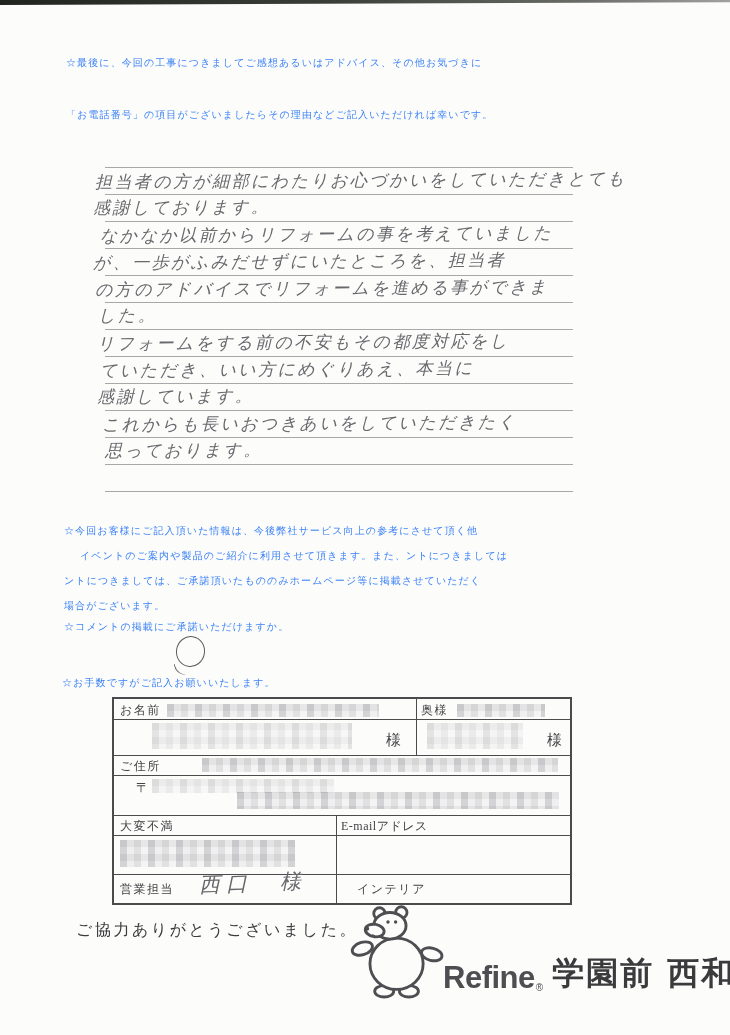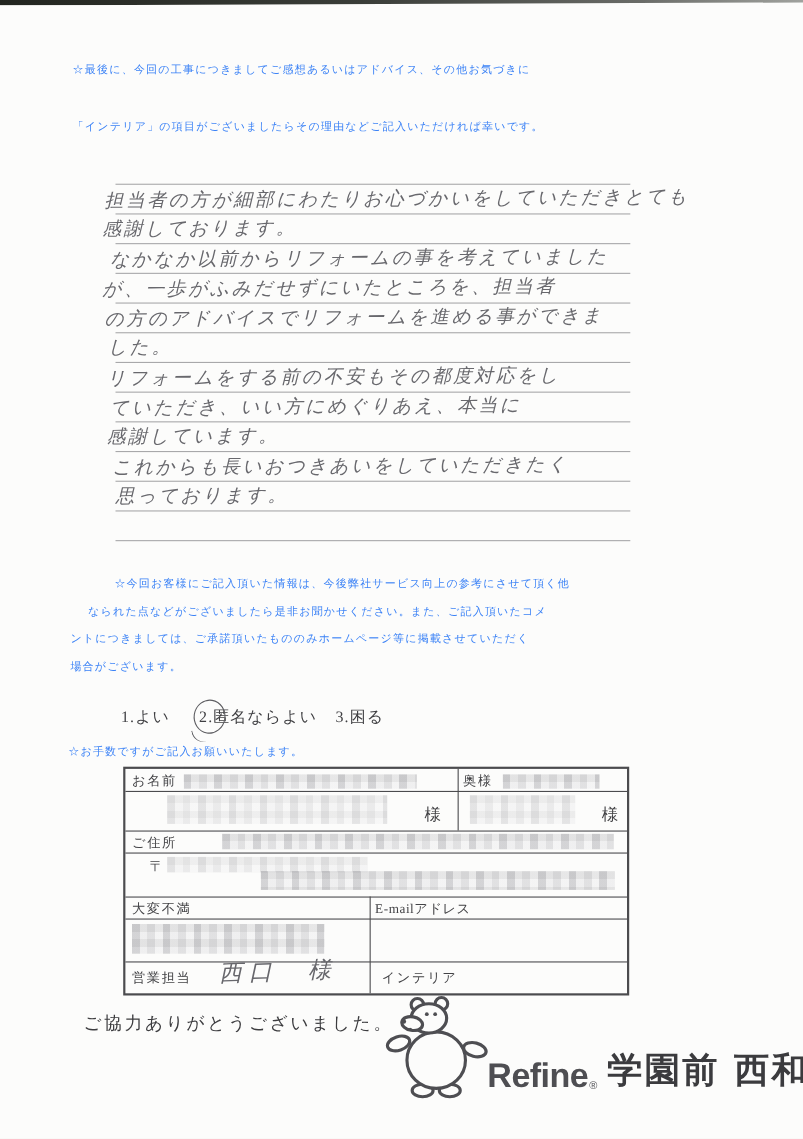--- a/index.html
+++ b/index.html
@@ -97,21 +97,21 @@
   }
 </style>
 </head>
 <body>
 
 <div class="page">
 
   <div class="scan-band"></div>
 
   <div class="print" style="left:66px;top:56px;">☆最後に、今回の工事につきましてご感想あるいはアドバイス、その他お気づきに</div>
-  <div class="print" style="left:66px;top:108px;">「インテリア」の項目がございましたらその理由などご記入いただければ幸いです。</div>
+  <div class="print" style="left:66px;top:108px;">「お電話番号」の項目がございましたらその理由などご記入いただければ幸いです。</div>
 
   <div class="rule" style="top:167px;"></div>
   <div class="rule" style="top:194px;"></div>
   <div class="rule" style="top:221px;"></div>
   <div class="rule" style="top:248px;"></div>
   <div class="rule" style="top:275px;"></div>
   <div class="rule" style="top:302px;"></div>
   <div class="rule" style="top:329px;"></div>
   <div class="rule" style="top:356px;"></div>
   <div class="rule" style="top:383px;"></div>
@@ -125,30 +125,26 @@
   <div class="hand" style="left:100px;top:223px;">なかなか以前からリフォームの事を考えていました</div>
   <div class="hand" style="left:93px;top:250px;">が、一歩がふみだせずにいたところを、担当者</div>
   <div class="hand" style="left:95px;top:277px;">の方のアドバイスでリフォームを進める事ができま</div>
   <div class="hand" style="left:98px;top:304px;">した。</div>
   <div class="hand" style="left:97px;top:331px;">リフォームをする前の不安もその都度対応をし</div>
   <div class="hand" style="left:100px;top:358px;">ていただき、いい方にめぐりあえ、本当に</div>
   <div class="hand" style="left:97px;top:385px;">感謝しています。</div>
   <div class="hand" style="left:102px;top:412px;">これからも長いおつきあいをしていただきたく</div>
   <div class="hand" style="left:105px;top:439px;">思っております。</div>
 
-  <div class="print" style="left:64px;top:524px;margin-left:40px;">☆今回お客様にご記入頂いた情報は、今後弊社サービス向上の参考にさせて頂く他</div>
-  <div class="print" style="left:80px;top:549px;">なられた点などがございましたら是非お聞かせください。また、ご記入頂いたコメ</div>
+  <div class="print" style="left:64px;top:524px;">☆今回お客様にご記入頂いた情報は、今後弊社サービス向上の参考にさせて頂く他</div>
+  <div class="print" style="left:80px;top:549px;">イベントのご案内や製品のご紹介に利用させて頂きます。また、ントにつきましては</div>
   <div class="print" style="left:64px;top:574px;">ントにつきましては、ご承諾頂いたもののみホームページ等に掲載させていただく</div>
   <div class="print" style="left:64px;top:599px;">場合がございます。</div>
 
-  <div class="options-row">
-    <span class="opt" style="left:110px;">1.よい</span>
-    <span class="opt" style="left:181px;">2.匿名ならよい</span>
-    <span class="opt" style="left:305px;">3.困る</span>
-  </div>
+  <div class="print" style="left:64px;top:620px;">☆コメントの掲載にご承諾いただけますか。</div>
   <div class="circle-mark"></div>
 
   <div class="print" style="left:62px;top:676px;">☆お手数ですがご記入お願いいたします。</div>
 
   <div class="form-table">
 
     <div class="hline" style="top:20px;"></div>
     <div class="hline" style="top:56px;"></div>
     <div class="hline" style="top:76px;"></div>
     <div class="hline" style="top:116px;"></div>
@@ -174,21 +170,21 @@
     <div class="px lite" style="left:38px;top:80px;width:182px;height:14px;"></div>
     <div class="px" style="left:123px;top:93px;width:322px;height:17px;"></div>
 
     <span class="cell-label" style="left:6px;top:119px;">大変不満</span>
     <span class="cell-label" style="left:227px;top:119px;letter-spacing:0.5px;text-align:center;">E-mailアドレス</span>
 
     <div class="px" style="left:6px;top:141px;width:175px;height:27px;"></div>
 
     <span class="cell-label" style="left:6px;top:182px;">営業担当</span>
     <span class="hand-rep" style="left:85px;top:170px;">西口　様</span>
-    <span class="cell-label" style="left:233px;top:182px;">インテリア</span>
+    <span class="cell-label" style="left:243px;top:182px;">インテリア</span>
   </div>
 
   <div class="thanks">ご協力ありがとうございました。</div>
 
   <div class="logo">
     <svg width="95" height="98" viewBox="0 0 100 103">
       <g fill="#fcfcfb" stroke="#4e4e52" stroke-width="3" stroke-linecap="round" stroke-linejoin="round">
 
         <ellipse cx="13" cy="50" rx="11" ry="6.5" transform="rotate(-18 13 50)"></ellipse>
         <ellipse cx="86" cy="56" rx="11" ry="6.5" transform="rotate(14 86 56)"></ellipse>

